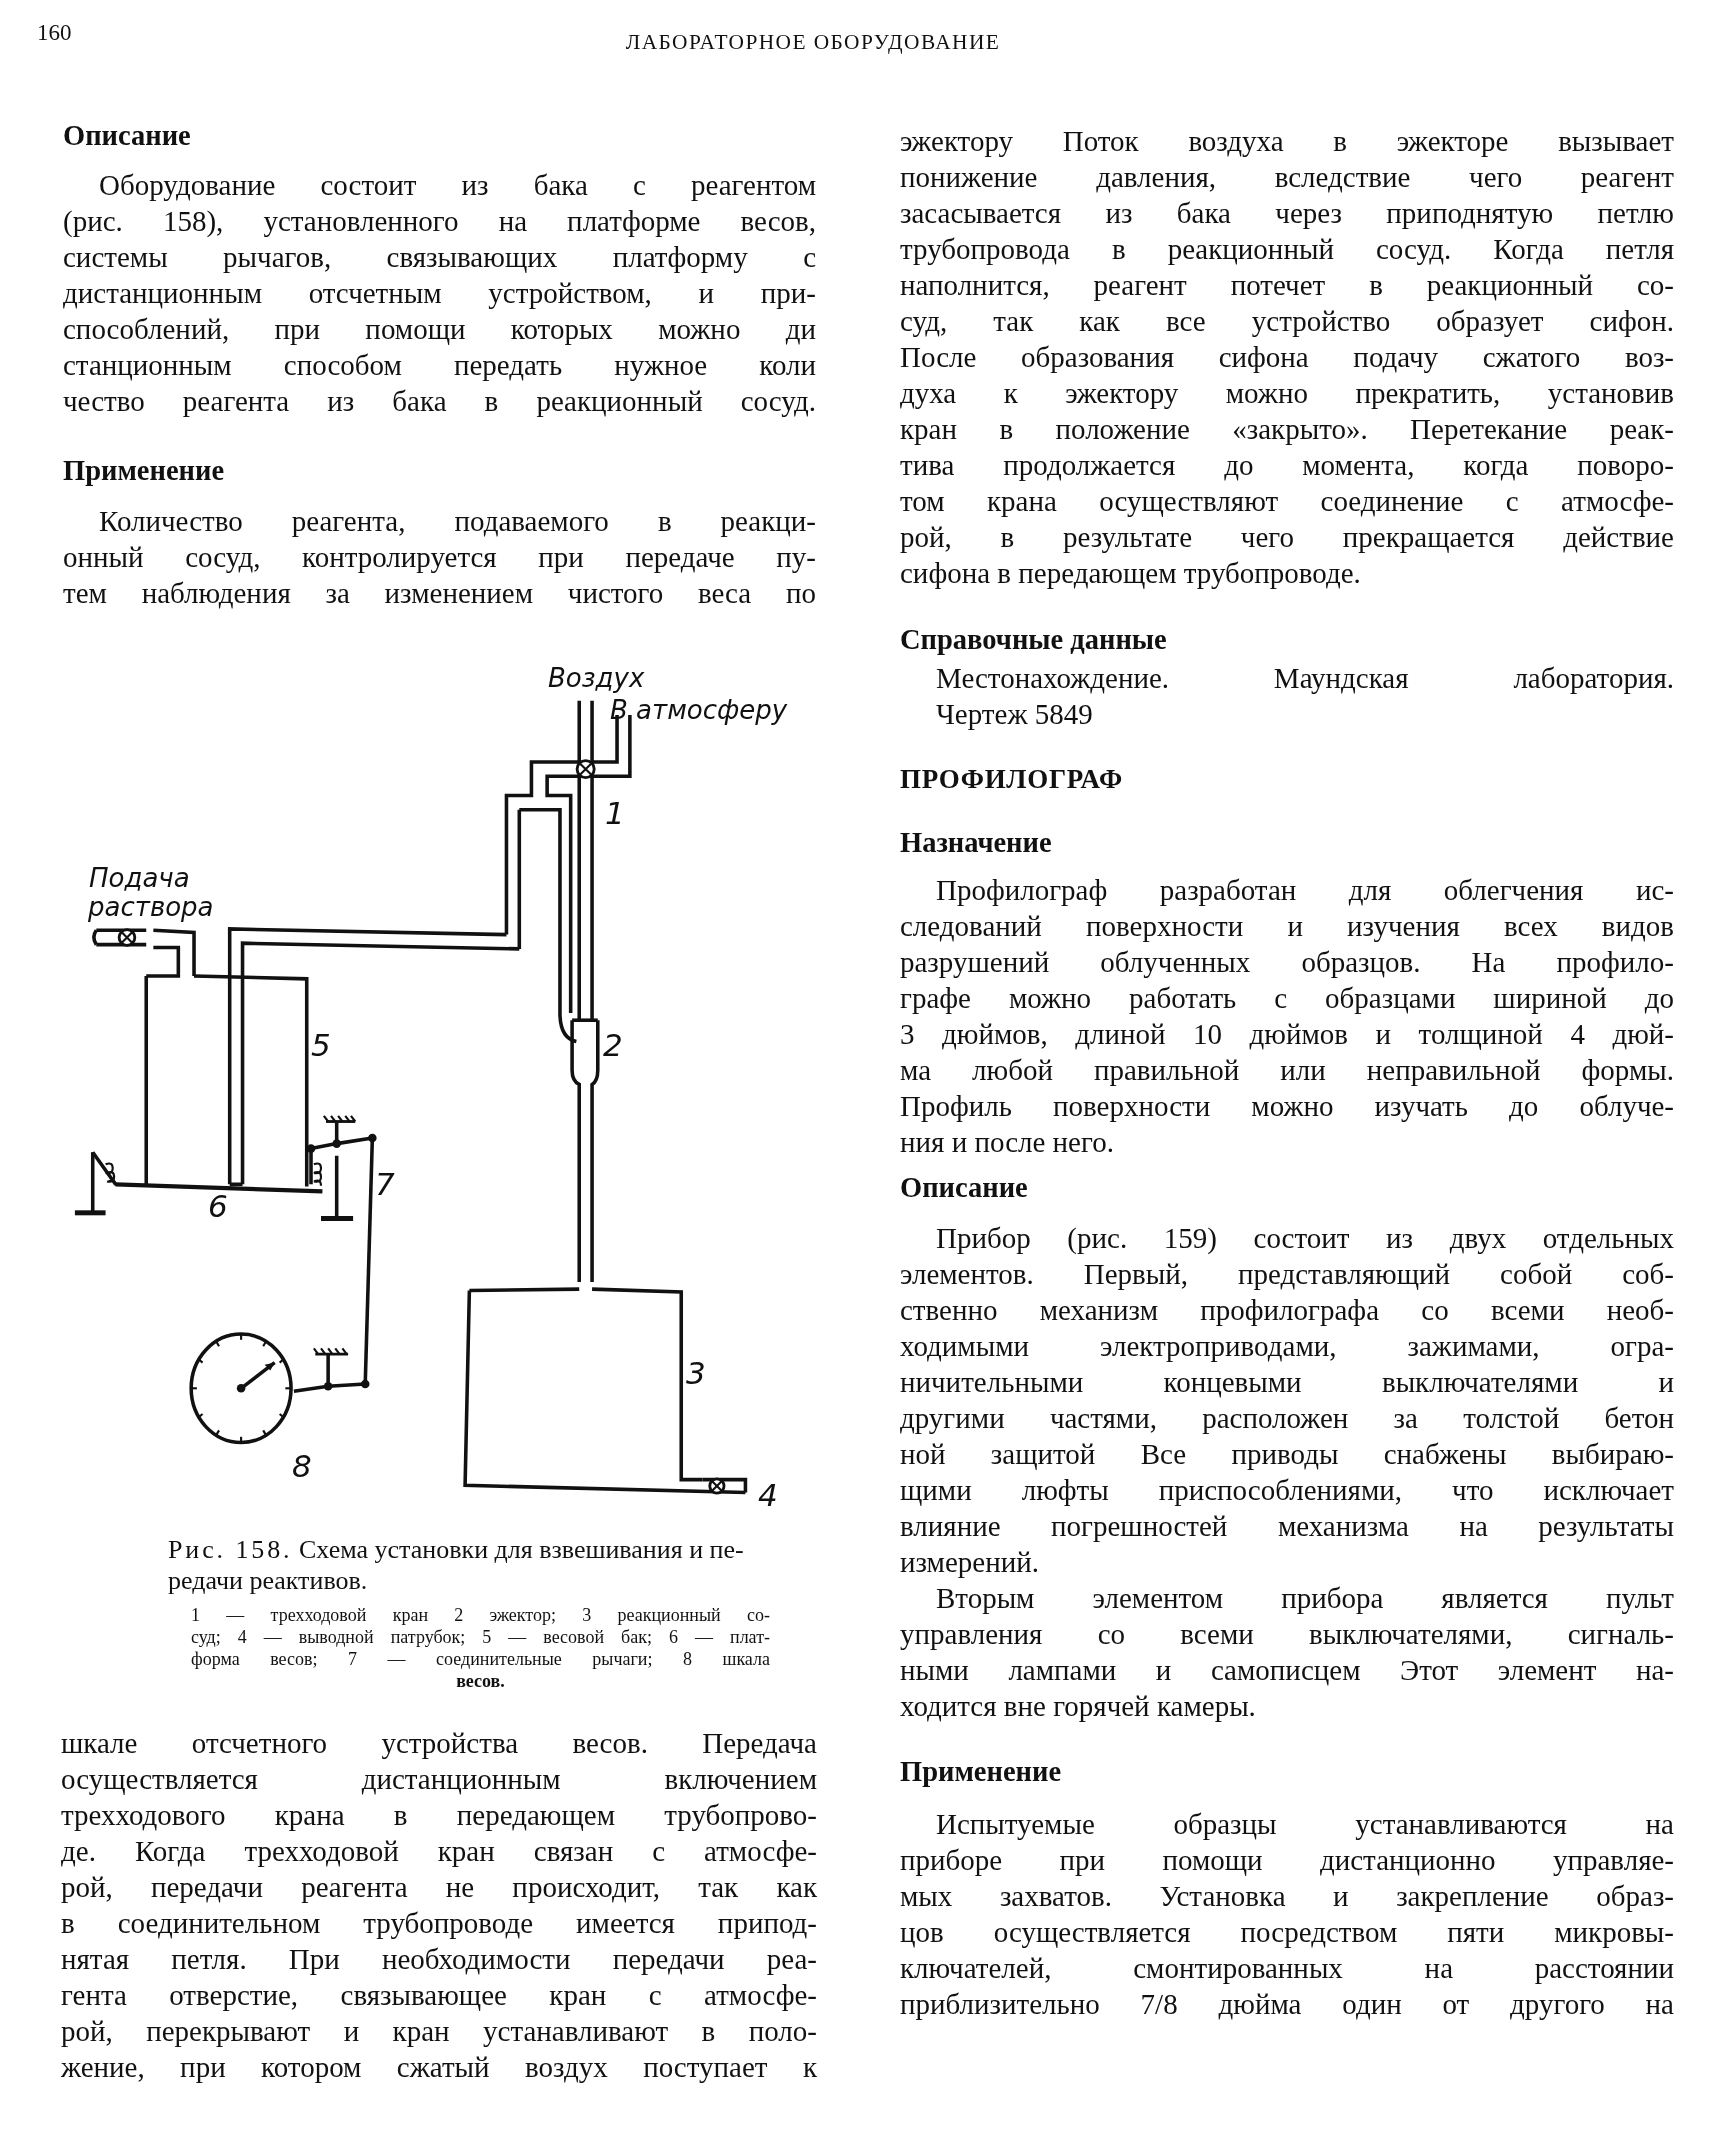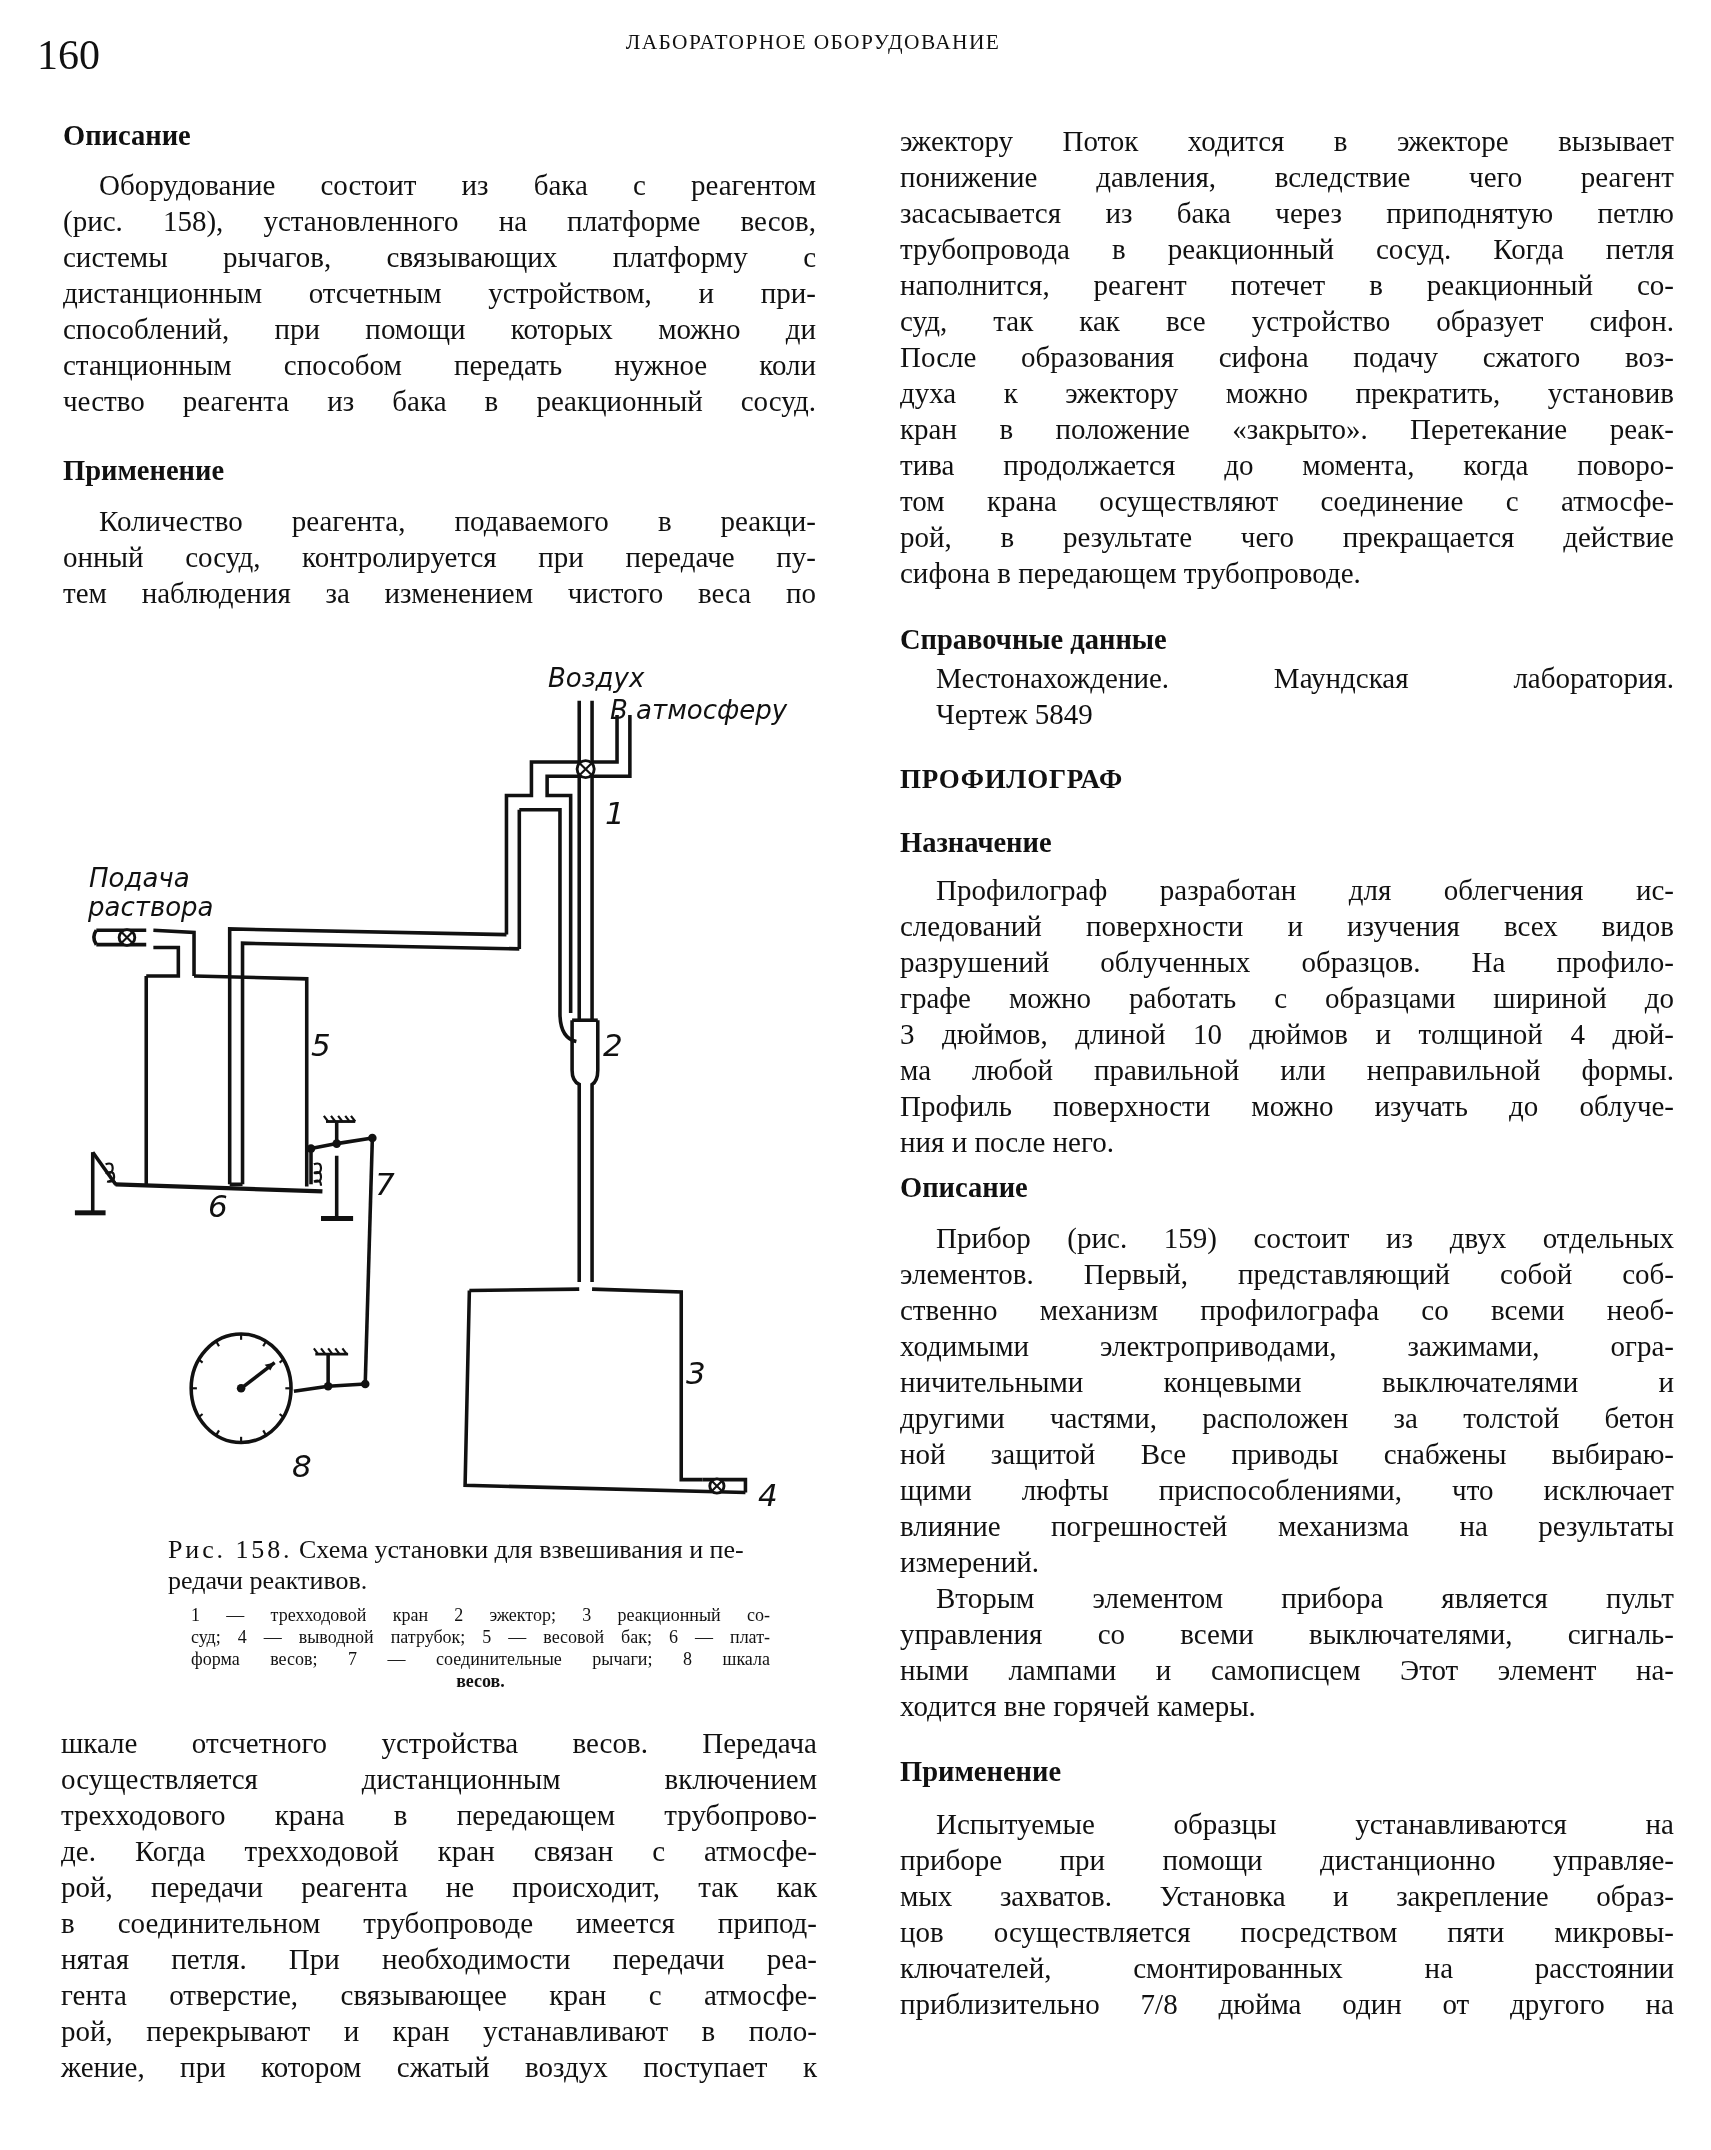--- a/index.html
+++ b/index.html
@@ -1,19 +1,19 @@
 <!DOCTYPE html>
 <html style="font-size:11.4px"><head>
 <meta charset="utf-8">
 <style>
   html, body { margin: 0; padding: 0; background: #ffffff; }
   body { width: 1712px; height: 2151px; position: relative; overflow: hidden;
          font-family: "Liberation Serif", "DejaVu Serif", serif; color: #111; }
   .abs { position: absolute; }
-  .pagenum { left: 37px; top: 31px; font-size: 42px; }
+  .pagenum { left: 37px; top: 20px; font-size: 23px; }
   .runhead { left: 0; width: 1712px; top: 30px; text-align: center; font-size: 21.4px; letter-spacing: 1.4px; transform: translateX(-43px); }
   .col { position: absolute; font-size: 29px; line-height: 36px; }
   .line { display: block; white-space: nowrap; text-align: justify; text-align-last: justify; }
   .line.last { text-align-last: left; }
   .indent { padding-left: 36px; }
   .h { font-weight: bold; text-align: left; font-size: 28.5px; display: block; }
   .h.caps { letter-spacing: 0.7px; font-size: 27px; }
   .fig { position: absolute; left: 61px; top: 656px; width: 778px; height: 870px; }
   .fig svg { width: 100%; height: 100%; }
   .fig-label { position: absolute; font-style: italic; font-family: "DejaVu Sans", "Liberation Sans", sans-serif; font-size: 26px; }
@@ -231,21 +231,21 @@
   <span class="line">де. Когда трехходовой кран связан с атмосфе-</span>
   <span class="line">рой, передачи реагента не происходит, так как</span>
   <span class="line">в соединительном трубопроводе имеется припод-</span>
   <span class="line">нятая петля. При необходимости передачи реа-</span>
   <span class="line">гента отверстие, связывающее кран с атмосфе-</span>
   <span class="line">рой, перекрывают и кран устанавливают в поло-</span>
   <span class="line">жение, при котором сжатый воздух поступает к</span>
 </div>
 
 <div class="col" style="left:900px; top:123px; width:774px;">
-  <span class="line">эжектору Поток ходится в эжекторе вызывает</span>
+  <span class="line">эжектору Поток воздуха в эжекторе вызывает</span>
   <span class="line">понижение давления, вследствие чего реагент</span>
   <span class="line">засасывается из бака через приподнятую петлю</span>
   <span class="line">трубопровода в реакционный сосуд. Когда петля</span>
   <span class="line">наполнится, реагент потечет в реакционный со-</span>
   <span class="line">суд, так как все устройство образует сифон.</span>
   <span class="line">После образования сифона подачу сжатого воз-</span>
   <span class="line">духа к эжектору можно прекратить, установив</span>
   <span class="line">кран в положение «закрыто». Перетекание реак-</span>
   <span class="line">тива продолжается до момента, когда поворо-</span>
   <span class="line">том крана осуществляют соединение с атмосфе-</span>

